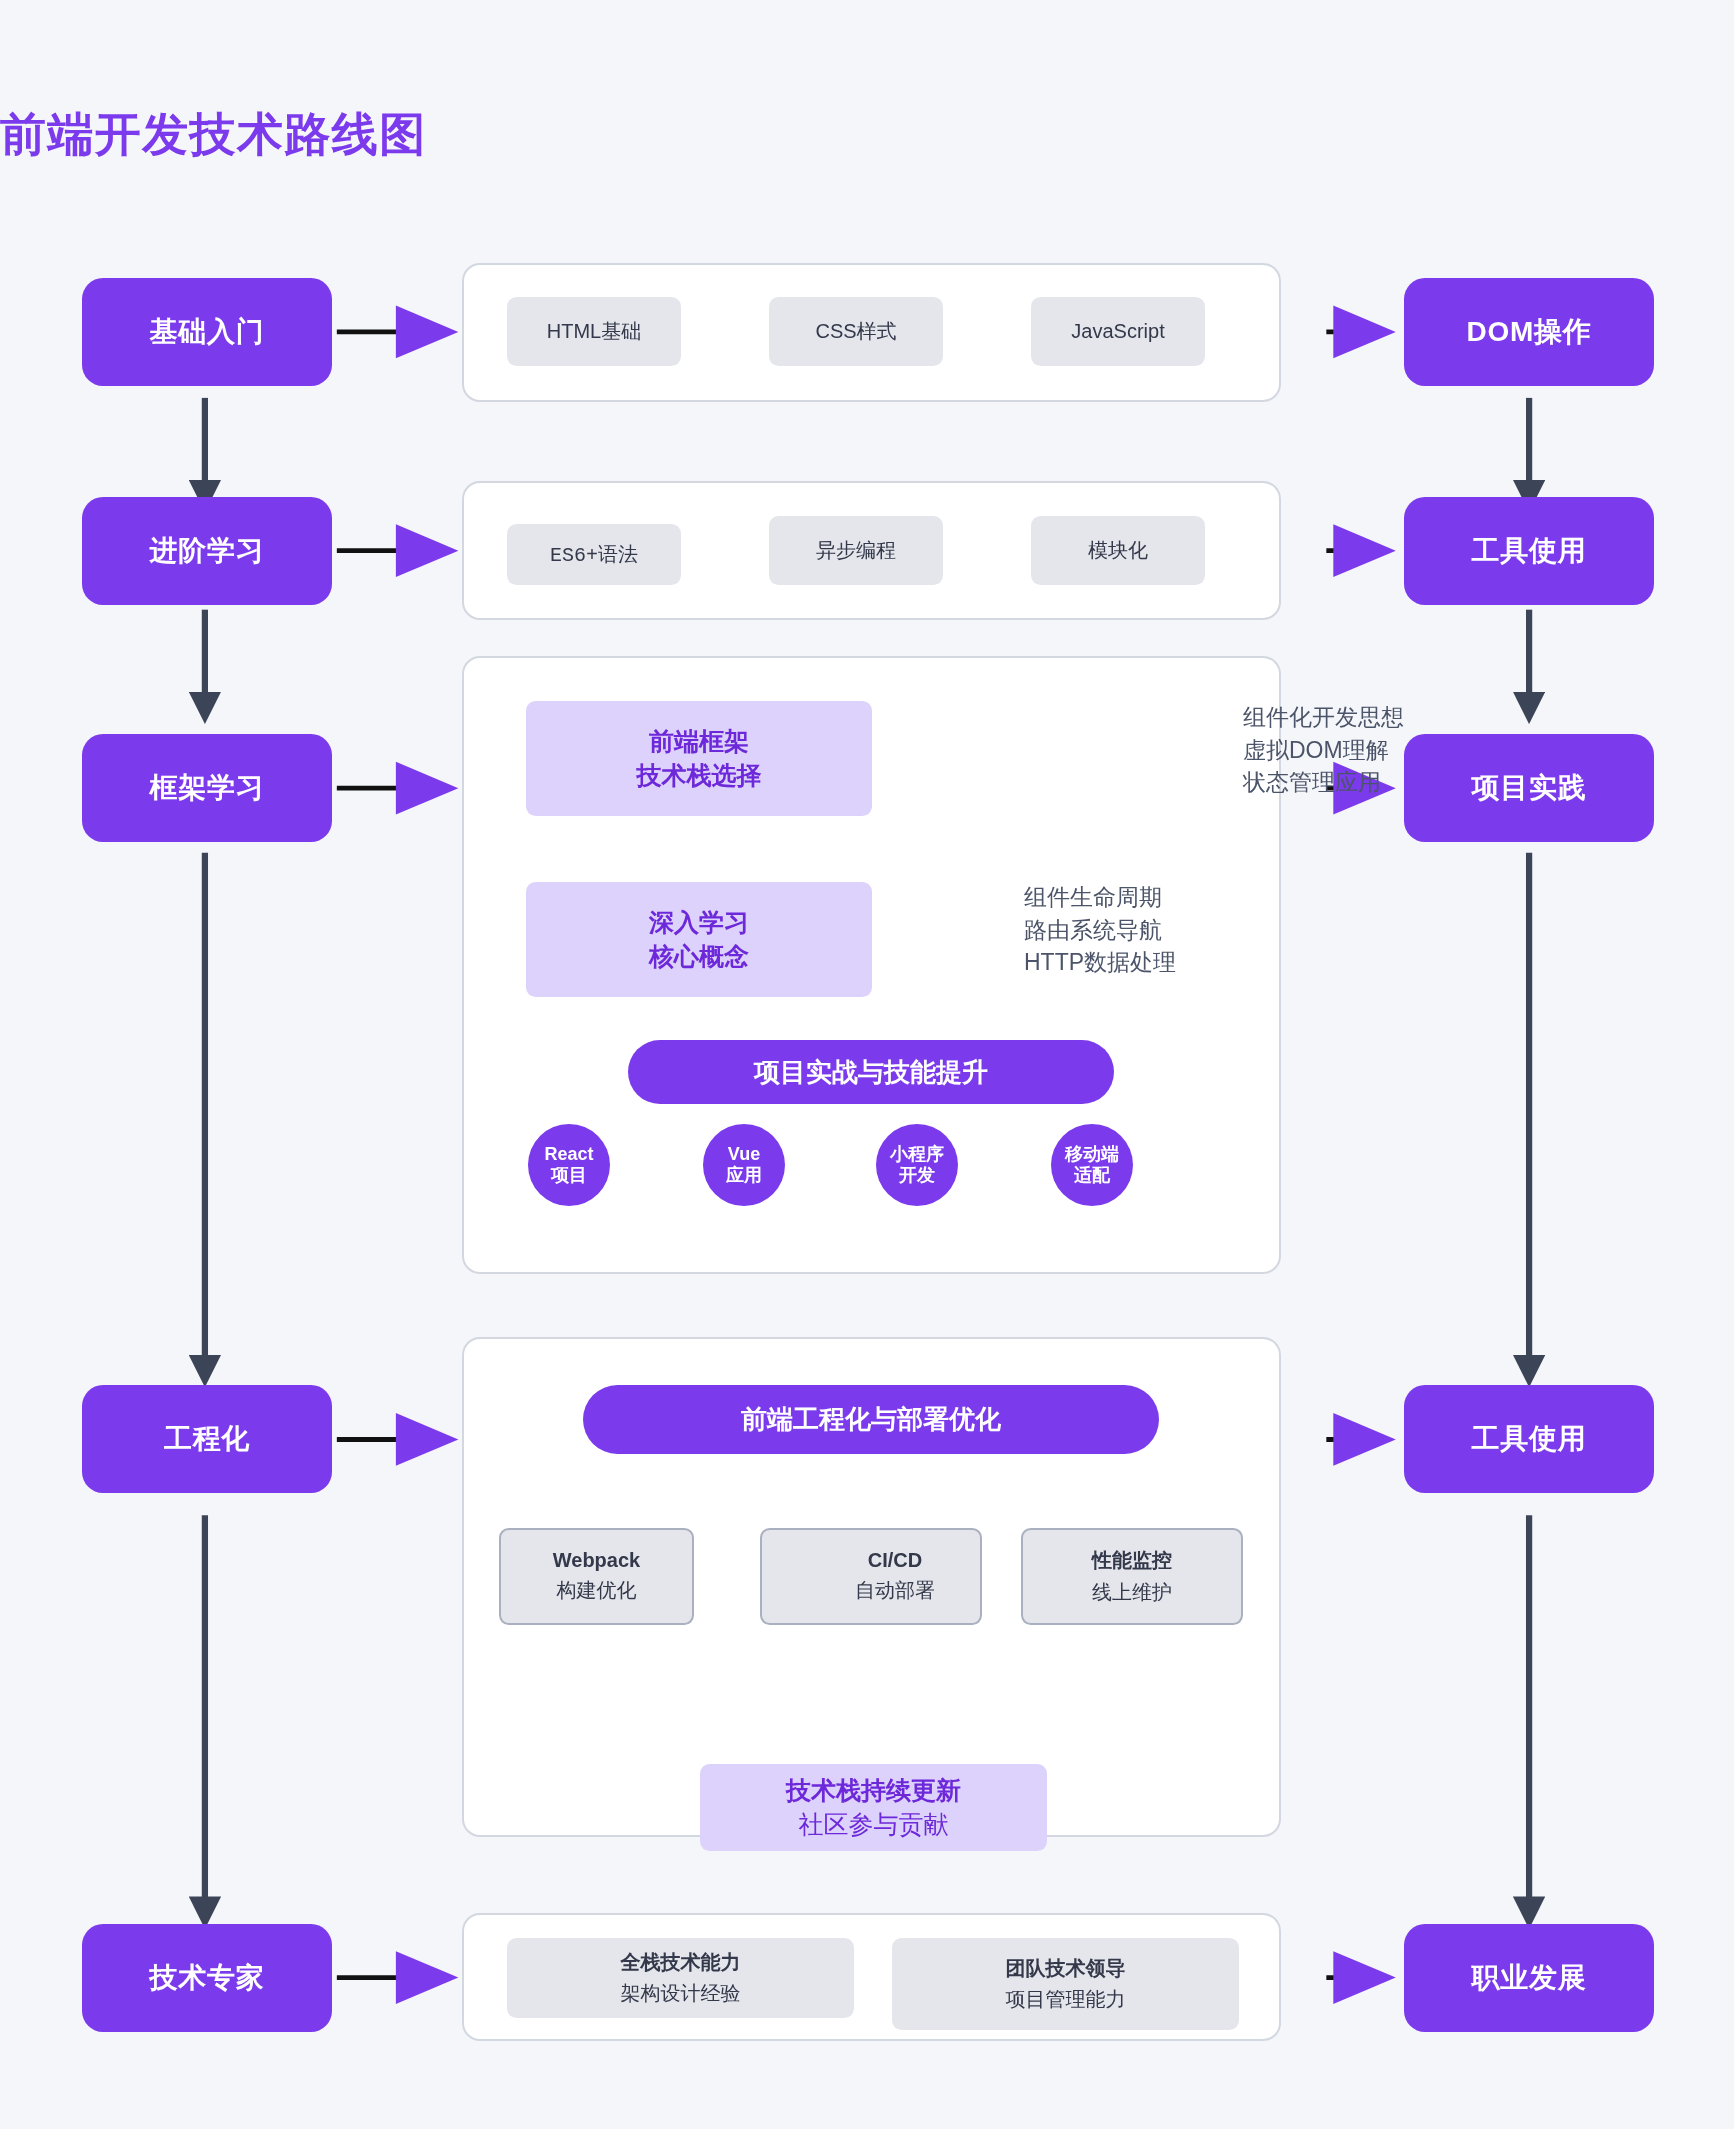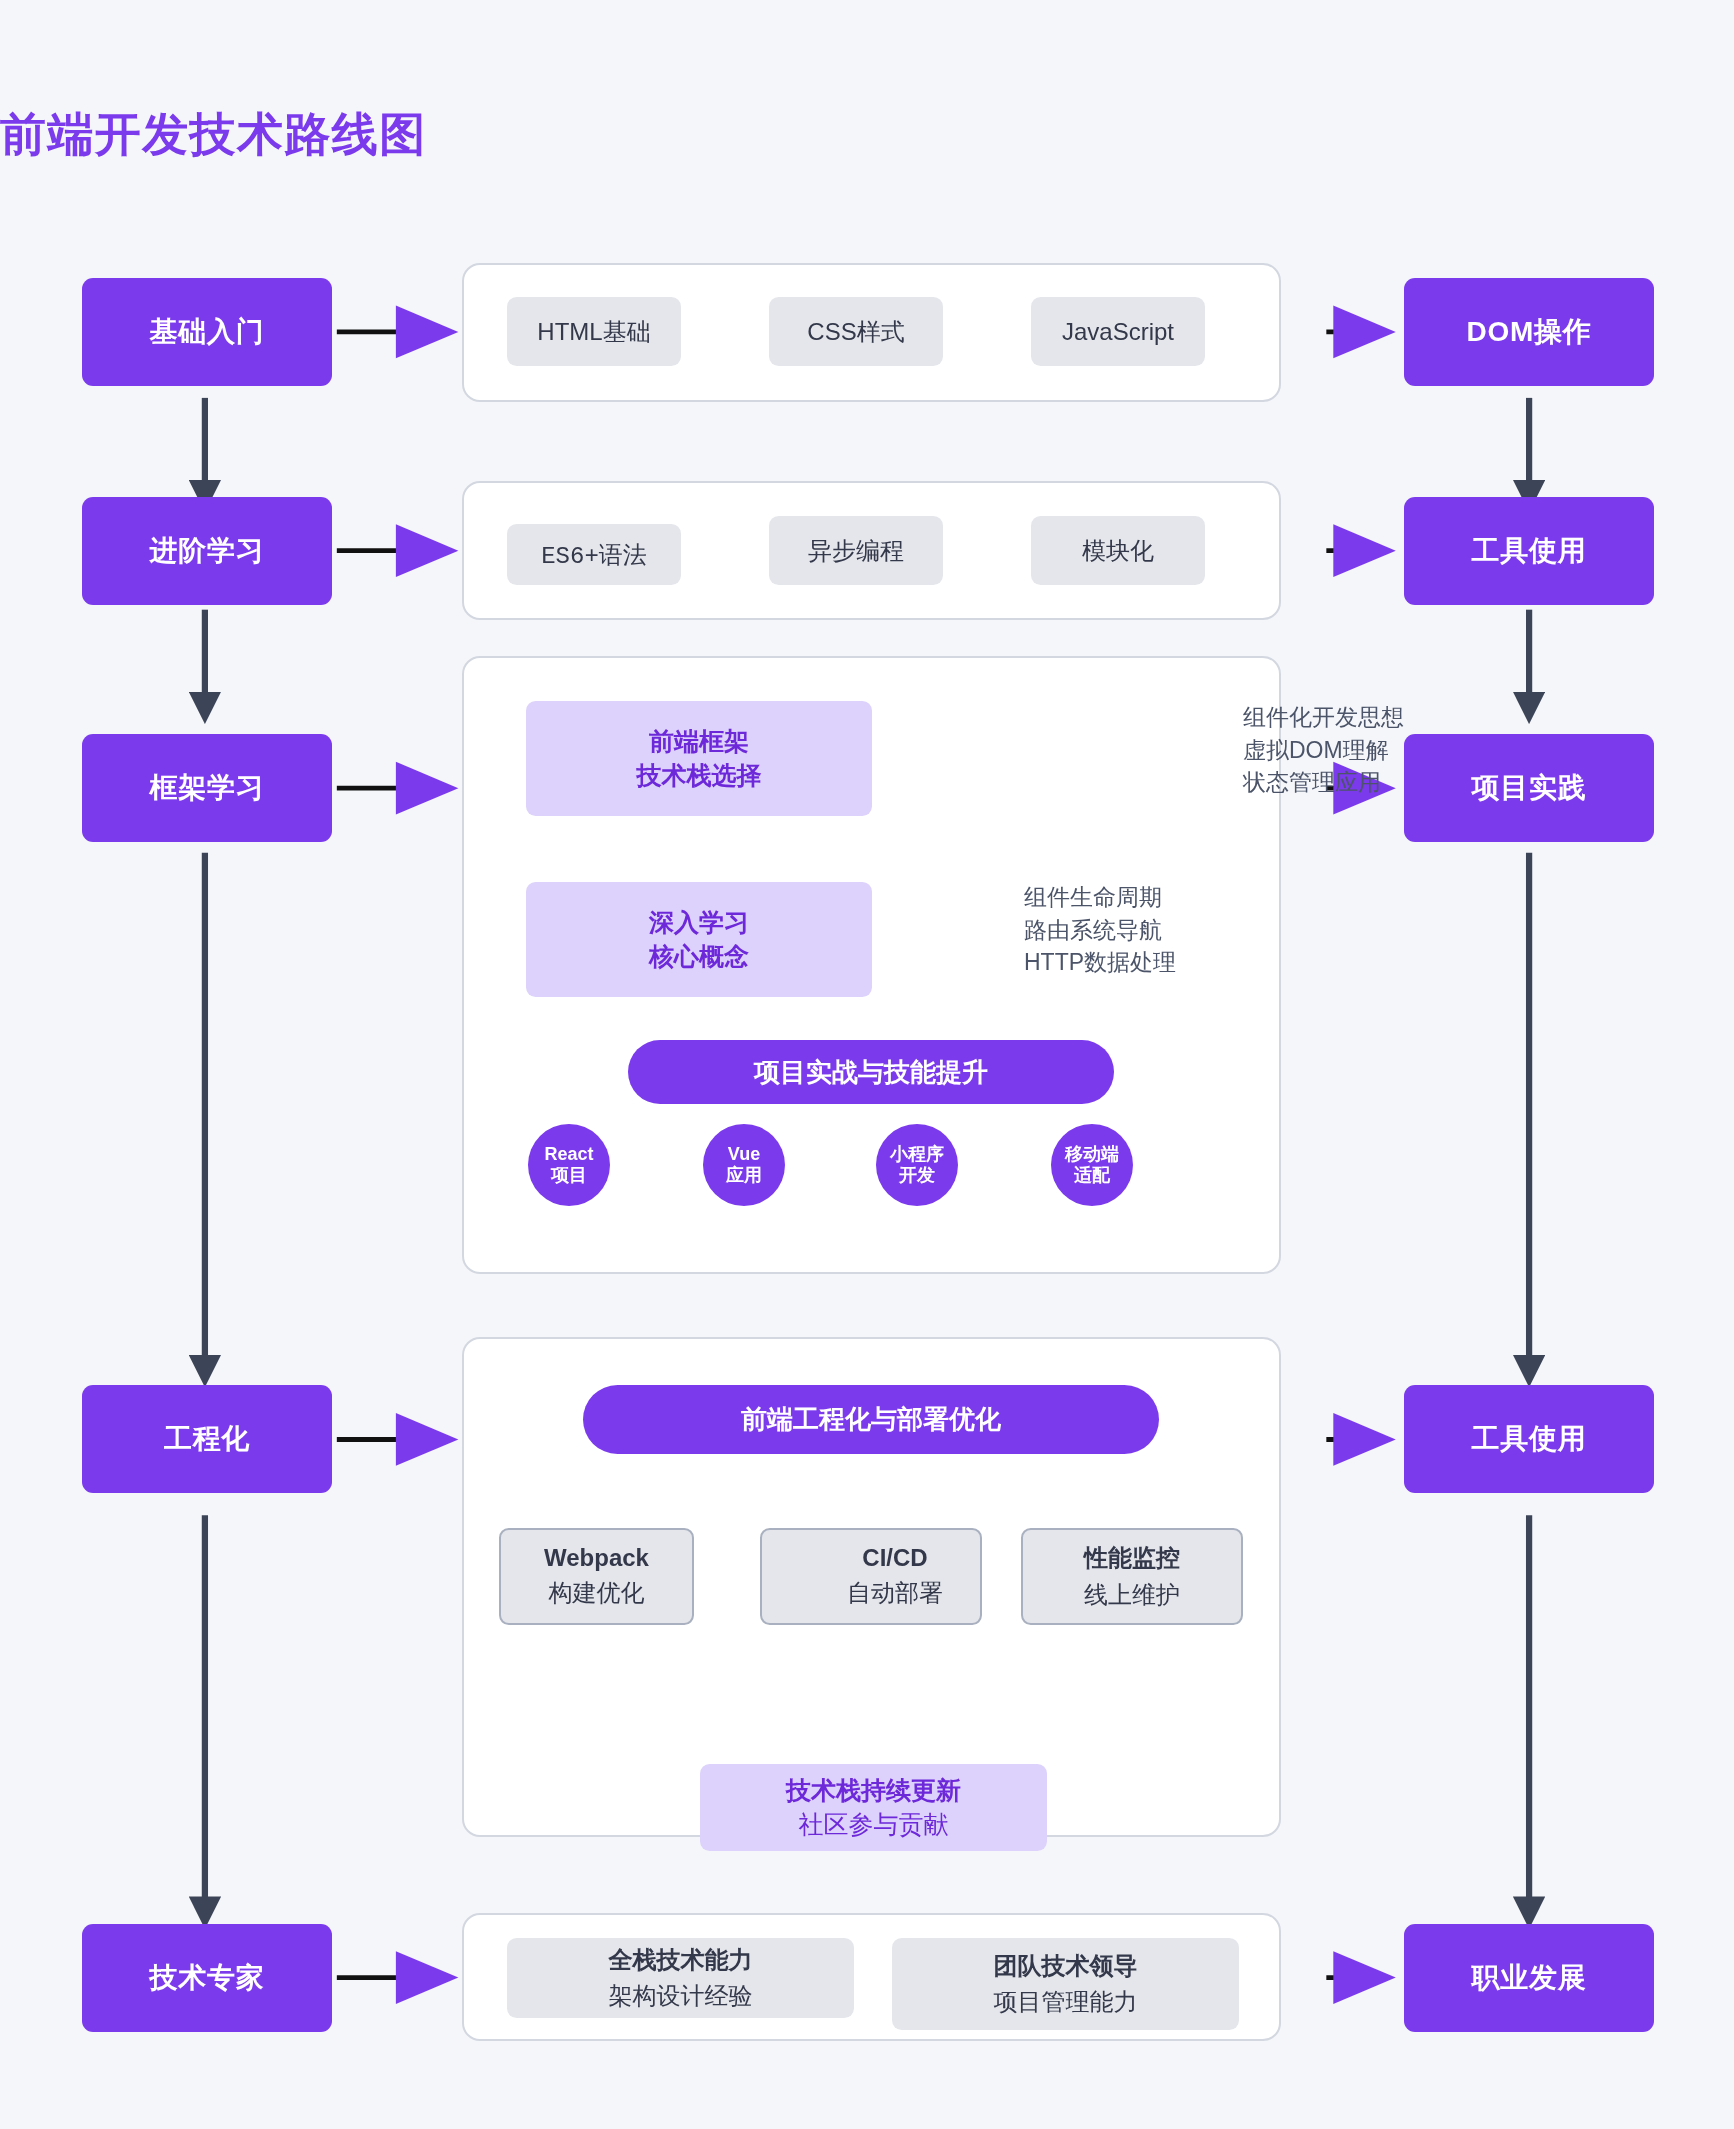--- a/index.html
+++ b/index.html
@@ -24,21 +24,21 @@
     color: #7C3AED;
     letter-spacing: 1.4px;
   }
 
   
   .stage {
     position: absolute;
     width: 250px;
     height: 108px;
     background: #7C3AED;
-    border-radius: 11px;
+    border-radius: 21px;
     color: #ffffff;
     font-size: 28px;
     font-weight: bold;
     display: flex;
     align-items: center;
     justify-content: center;
     letter-spacing: 0.7px;
   }
 
   
@@ -52,21 +52,21 @@
   
   .chip {
     position: absolute;
     background: #e4e6eb;
     border-radius: 9.7px;
     display: flex;
     flex-direction: column;
     align-items: center;
     justify-content: center;
     color: #33384a;
-    font-size: 24px;
+    font-size: 20px;
   }
   .chip.bordered { border: 2.1px solid #a9b0bf; }
   .chip .l1 { font-weight: bold; }
   .chip .l2 { font-weight: normal; margin-top: 4.2px; }
 
   
   .lav {
     position: absolute;
     background: #ddd2fb;
     border-radius: 9.7px;

